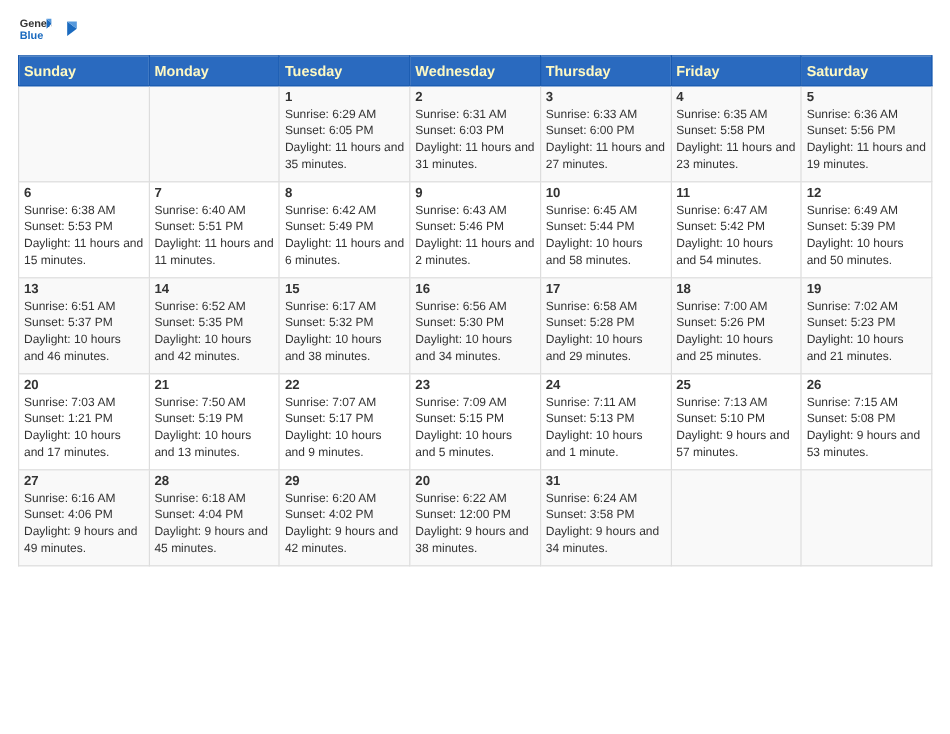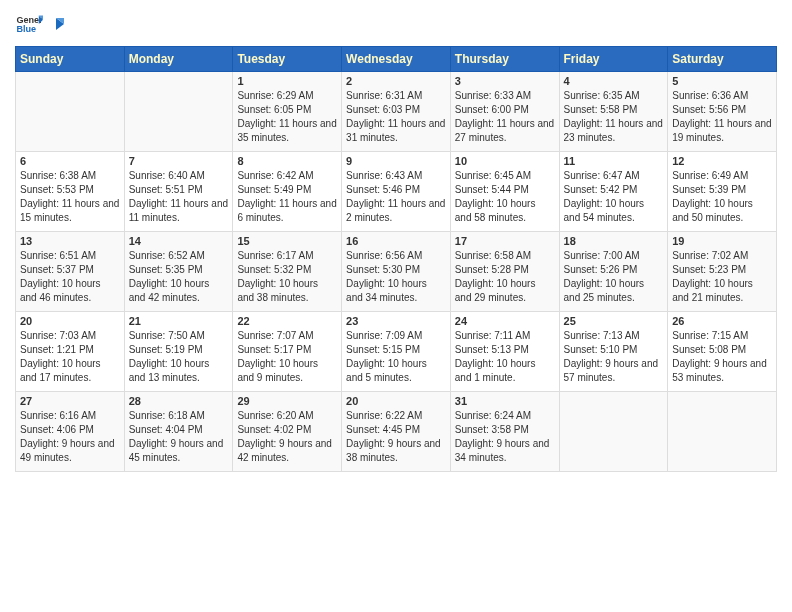--- a/index.html
+++ b/index.html
@@ -315,21 +315,21 @@
           </td>
           <td>
             <span class="day-num">29</span>
             <div class="day-info">Sunrise: 6:20 AM
 Sunset: 4:02 PM
 Daylight: 9 hours and 42 minutes.</div>
           </td>
           <td>
             <span class="day-num">20</span>
             <div class="day-info">Sunrise: 6:22 AM
-Sunset: 4:45 PM
+Sunset: 12:00 PM
 Daylight: 9 hours and 38 minutes.</div>
           </td>
           <td>
             <span class="day-num">31</span>
             <div class="day-info">Sunrise: 6:24 AM
 Sunset: 3:58 PM
 Daylight: 9 hours and 34 minutes.</div>
           </td>
           <td></td>
           <td></td>

